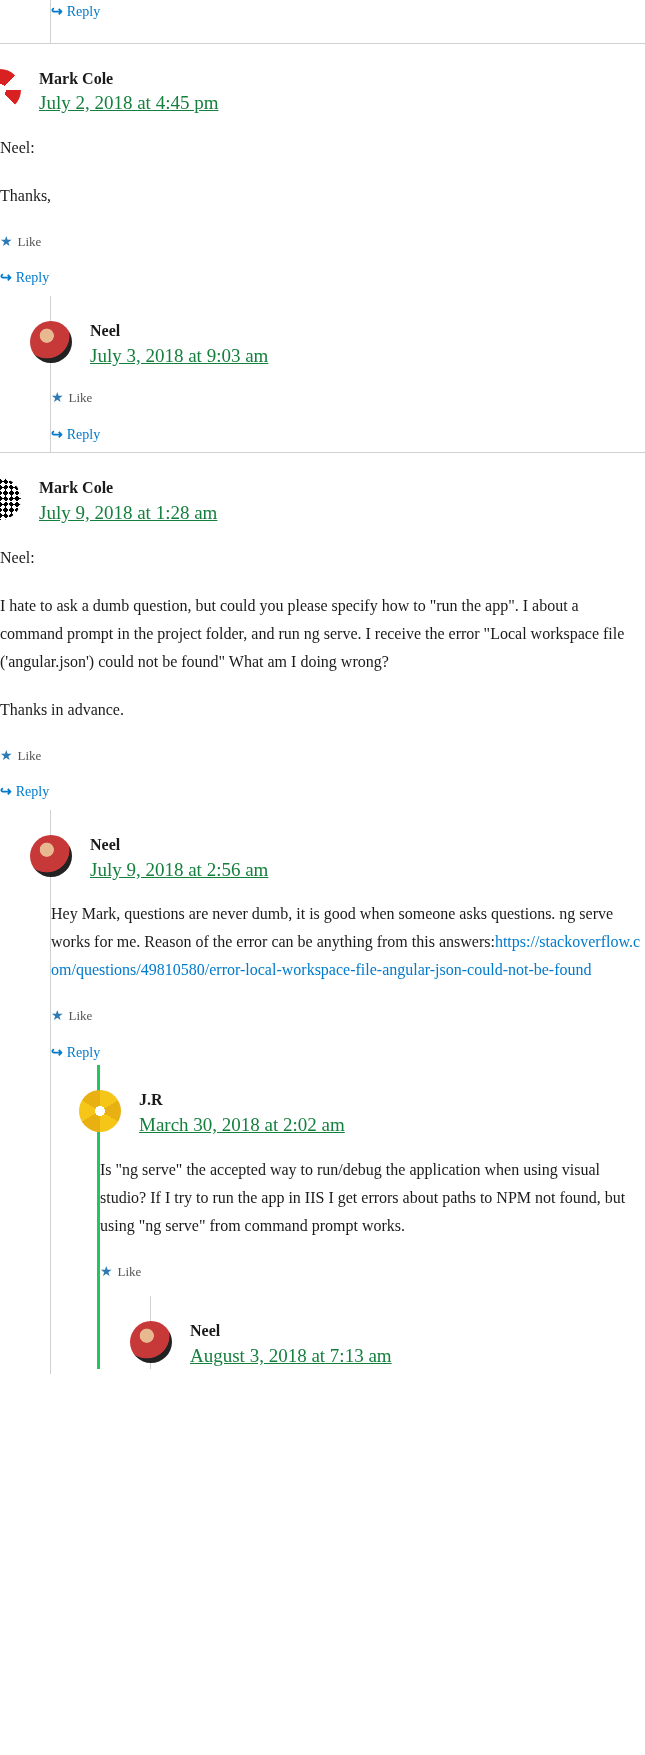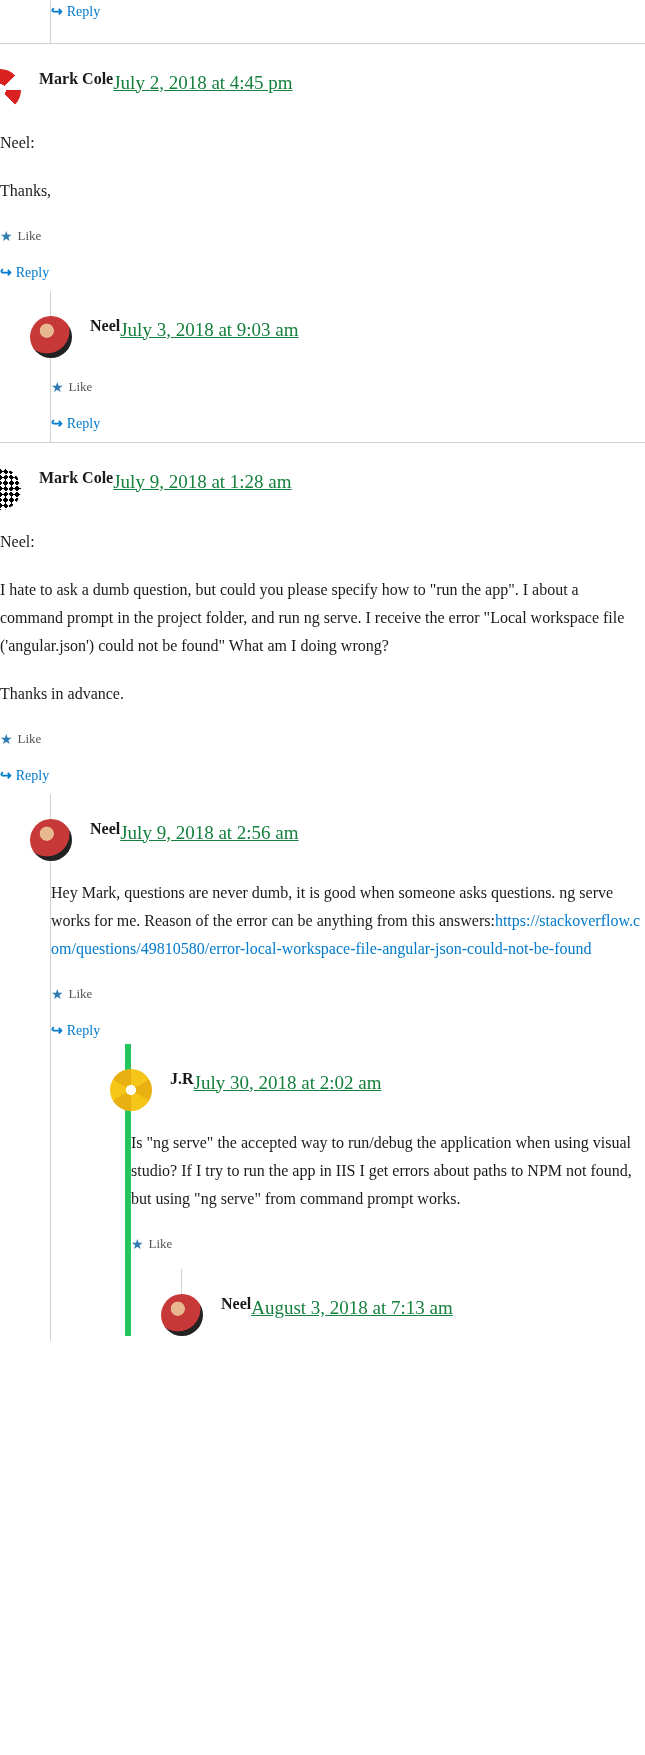--- a/index.html
+++ b/index.html
@@ -39,21 +39,21 @@
     margin-right: 18px;
     flex-shrink: 0;
     margin-left: -21px;
     position: relative;
     z-index: 2;
     background: #333;
   }
   .nested .avatar { margin-left: -21px; }
   .top-level .avatar { margin-left: 0; }
   .top-level .header { margin-left: -21px; }
-  .meta { display: flex; flex-direction: row; justify-content: center; }
+  .meta { display: flex; flex-direction: column; justify-content: center; }
   .author {
     font-weight: 700;
     font-size: 16px;
     color: #1a1a1a;
     line-height: 1.3;
   }
   .date {
     color: #15803d;
     font-size: 19px;
     line-height: 1.3;
@@ -102,22 +102,22 @@
     background:
       repeating-linear-gradient(45deg, #000 0 4px, #fff 4px 8px),
       repeating-linear-gradient(-45deg, #000 0 4px, #fff 4px 8px);
     background-blend-mode: difference;
   }
   .av-yellow {
     background: radial-gradient(circle at 50% 50%, #fff 0 5px, transparent 5px),
       conic-gradient(#f5c518 0 60deg, #e8b010 60deg 120deg, #f5c518 120deg 180deg, #e8b010 180deg 240deg, #f5c518 240deg 300deg, #e8b010 300deg 360deg);
   }
   .deep {
-    margin-left: 74px;
-    border-left: 6px solid #22c55e;
+    margin-left: 46px;
+    border-left: 3px solid #22c55e;
     padding-top: 25px;
   }
   .deep .header { margin-left: 0; }
   .deep .avatar { margin-left: -21px; }
   .deep2 {
     margin-left: 50px;
     border-left: 1px solid #d1d1d1;
     padding-top: 25px;
   }
 </style>
@@ -212,21 +212,21 @@
   <div class="reply-line">
     <span class="reply-arrow">↪</span>
     <a href="#" class="reply-link">Reply</a>
   </div>
 
   <div class="deep">
     <div class="header">
       <div class="avatar av-yellow"></div>
       <div class="meta">
         <span class="author">J.R</span>
-        <a href="#" class="date">July 30, 2018 at 2:02 am</a>
+        <a href="#" class="date">March 30, 2018 at 2:02 am</a>
       </div>
     </div>
     <div class="body">
       <p>Is "ng serve" the accepted way to run/debug the application when using visual studio? If I try to run the app in IIS I get errors about paths to NPM not found, but using "ng serve" from command prompt works.</p>
     </div>
     <div class="like-line">
       <span class="star">★</span>
       <span>Like</span>
     </div>
 

